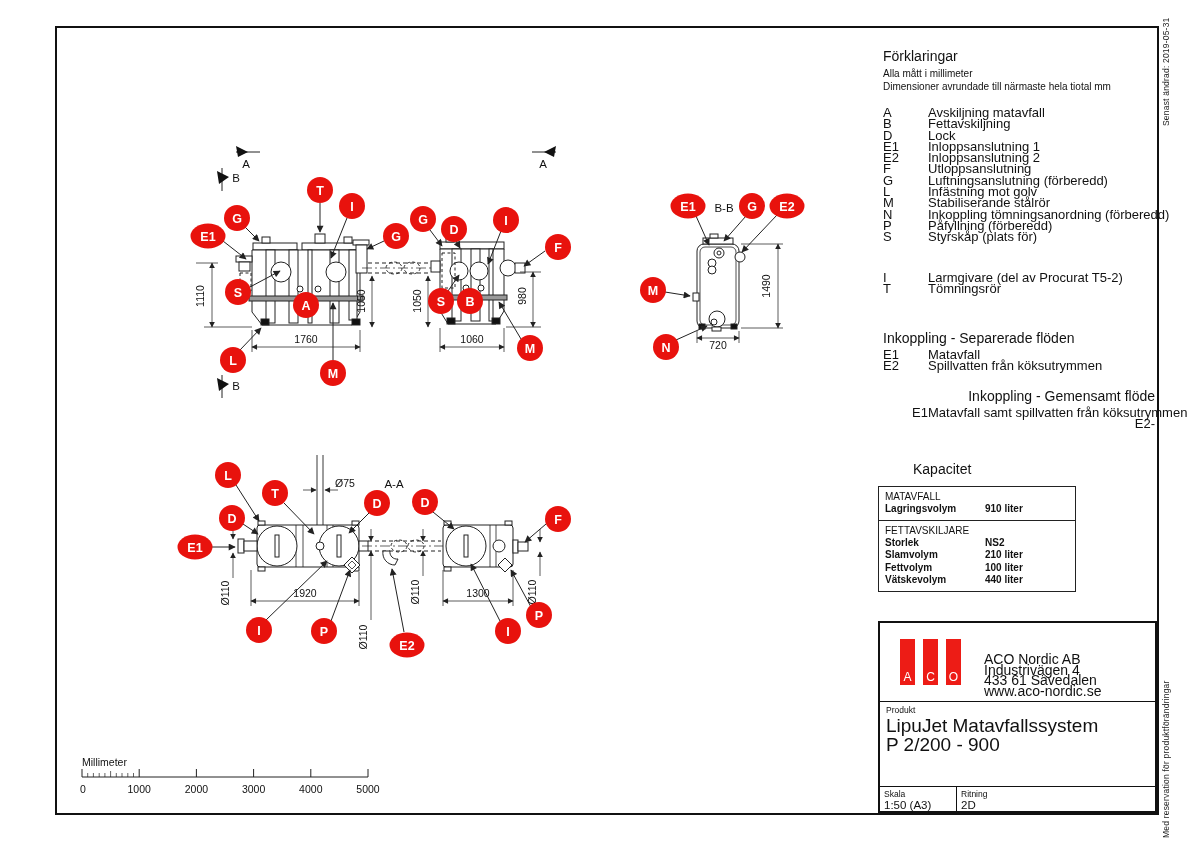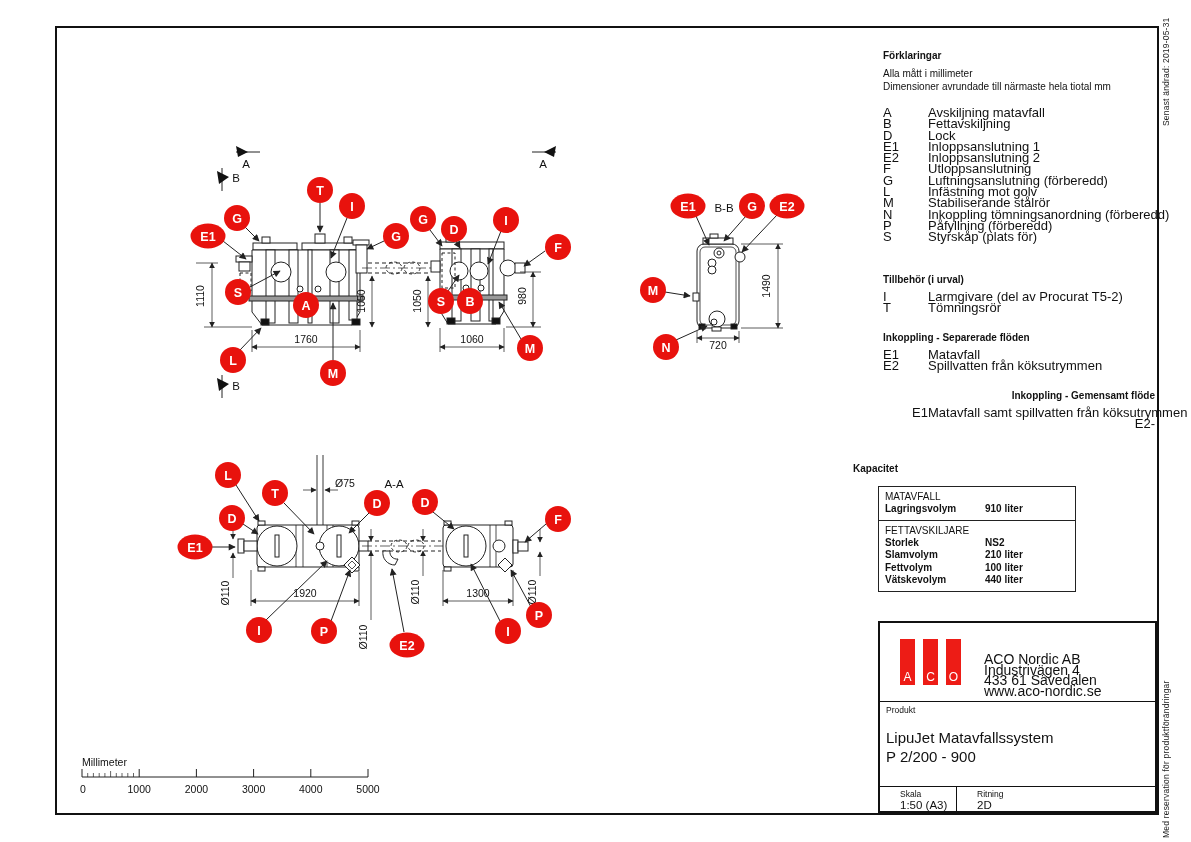--- a/index.html
+++ b/index.html
@@ -10,43 +10,43 @@
   }
   .abs{position:absolute;}
   
   .frame{left:55px;top:26px;width:1100px;height:785px;border:2.5px solid #111;}
   
   .edge-note{
     left:1161px;width:14px;font-size:8.5px;color:#222;white-space:nowrap;
     writing-mode:vertical-rl;transform:rotate(180deg);letter-spacing:.2px;
   }
   
-  .h1{font-size:10px;line-height:16px;margin:0 0 3px 0;font-weight:bold;}
+  .h1{font-size:14px;line-height:16px;margin:0 0 3px 0;font-weight:normal;}
   .note{font-size:10px;line-height:13px;}
   .li{font-size:13px;line-height:11.3px;white-space:nowrap;}
   .li .k{display:inline-block;width:45px;}
   
   .cap-table{left:878px;top:486px;width:196px;border:1.2px solid #222;background:#fff;}
   .cap-sec{padding:3px 4px 4px 6px;}
   .cap-sec.bdr{border-top:1.2px solid #222;}
   .cap-h{font-size:10px;line-height:13px;}
   .cap-row{font-size:10px;line-height:12.6px;white-space:nowrap;font-weight:bold;}
   .cap-row .cap-l{display:inline-block;width:100px;}
   
   .tblock{left:878px;top:621px;width:279px;height:192px;border:2px solid #111;box-sizing:border-box;background:#fff;}
   .tb-logo{position:relative;height:78px;border-bottom:1.5px solid #111;}
   .logo-box{position:absolute;top:16px;width:15px;height:46px;background:#ed1c16;
     display:flex;align-items:flex-end;justify-content:center;color:#fff;
     font-size:12px;line-height:14px;padding-bottom:1px;box-sizing:border-box;}
   .company{position:absolute;left:104px;top:31px;font-size:14px;line-height:10.6px;}
   .tb-prod{position:relative;height:85px;border-bottom:1.5px solid #111;padding:3px 0 11px 6px;box-sizing:border-box;}
   .lbl-s{font-size:8.5px;line-height:10px;}
-  .prod-title{font-size:15px;line-height:19px;margin-top:13px;}
+  .prod-title{font-size:19px;line-height:19px;margin-top:1px;}
   .tb-bot{display:flex;height:26px;}
-  .tb-cell{padding:2px 0 0 20px;box-sizing:border-box;}
+  .tb-cell{padding:2px 0 0 4px;box-sizing:border-box;}
   .tb-cell.c1{width:77px;border-right:1.5px solid #111;}
   .tb-cell .val{font-size:11.5px;line-height:13px;}
   svg text{font-family:"Liberation Sans","DejaVu Sans",sans-serif;}
   .dimt{font-size:10.5px;fill:#111;text-anchor:middle;}
   .ttl{font-size:11.5px;fill:#111;text-anchor:middle;}
   .mkt{font-size:12.5px;font-weight:bold;fill:#fff;text-anchor:middle;}
 </style>
 </head>
 <body>
 
@@ -495,38 +495,37 @@
     <div class="li"><span class="k">G</span><span>Luftningsanslutning (förberedd)</span></div>
     <div class="li"><span class="k">L</span><span>Infästning mot golv</span></div>
     <div class="li"><span class="k">M</span><span>Stabiliserande stålrör</span></div>
     <div class="li"><span class="k">N</span><span>Inkoppling tömningsanordning (förberedd)</span></div>
     <div class="li"><span class="k">P</span><span>Påfyllning (förberedd)</span></div>
     <div class="li"><span class="k">S</span><span>Styrskåp (plats för)</span></div>
   </div>
 </div>
 
 <div class="abs" style="left:883px;top:272px;width:272px;">
-  <div class="h1">Tillbehör (i urval)</div>
   <div class="li"><span class="k">I</span><span>Larmgivare (del av Procurat T5-2)</span></div>
   <div class="li"><span class="k">T</span><span>Tömningsrör</span></div>
 </div>
 
 <div class="abs" style="left:883px;top:330px;width:272px;">
   <div class="h1">Inkoppling - Separerade flöden</div>
   <div class="li"><span class="k">E1</span><span>Matavfall</span></div>
   <div class="li"><span class="k">E2</span><span>Spillvatten från köksutrymmen</span></div>
 </div>
 
 <div class="abs" style="left:883px;top:388px;width:272px;text-align:right;">
   <div class="h1">Inkoppling - Gemensamt flöde</div>
   <div class="li"><span class="k">E1</span><span>Matavfall samt spillvatten från köksutrymmen</span></div>
   <div class="li"><span class="k">E2</span><span>-</span></div>
 </div>
 
-<div class="abs h1" style="left:853px;top:461px;">Kapacitet</div>
+<div class="abs h1" style="left:913px;top:461px;">Kapacitet</div>
 
 <div class="abs cap-table">
   <div class="cap-sec">
     <div class="cap-h">MATAVFALL</div>
     <div class="cap-row"><span class="cap-l">Lagringsvolym</span><span>910 liter</span></div>
   </div>
   <div class="cap-sec bdr">
     <div class="cap-h">FETTAVSKILJARE</div>
     <div class="cap-row"><span class="cap-l">Storlek</span><span>NS2</span></div>
     <div class="cap-row"><span class="cap-l">Slamvolym</span><span>210 liter</span></div>

